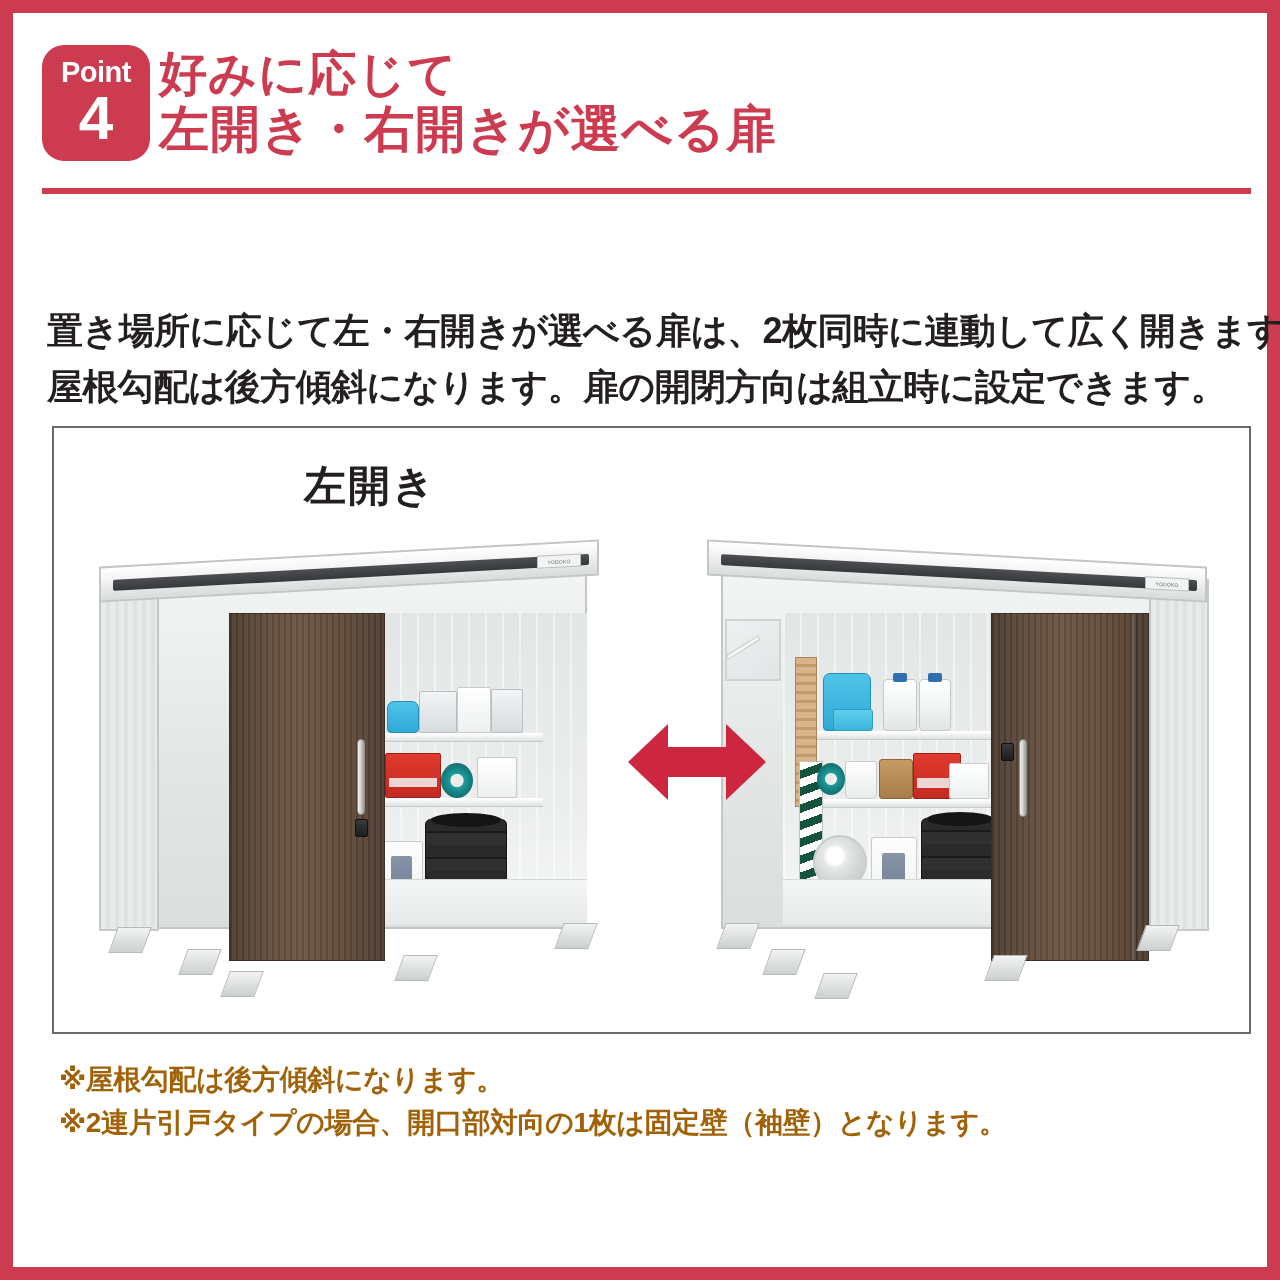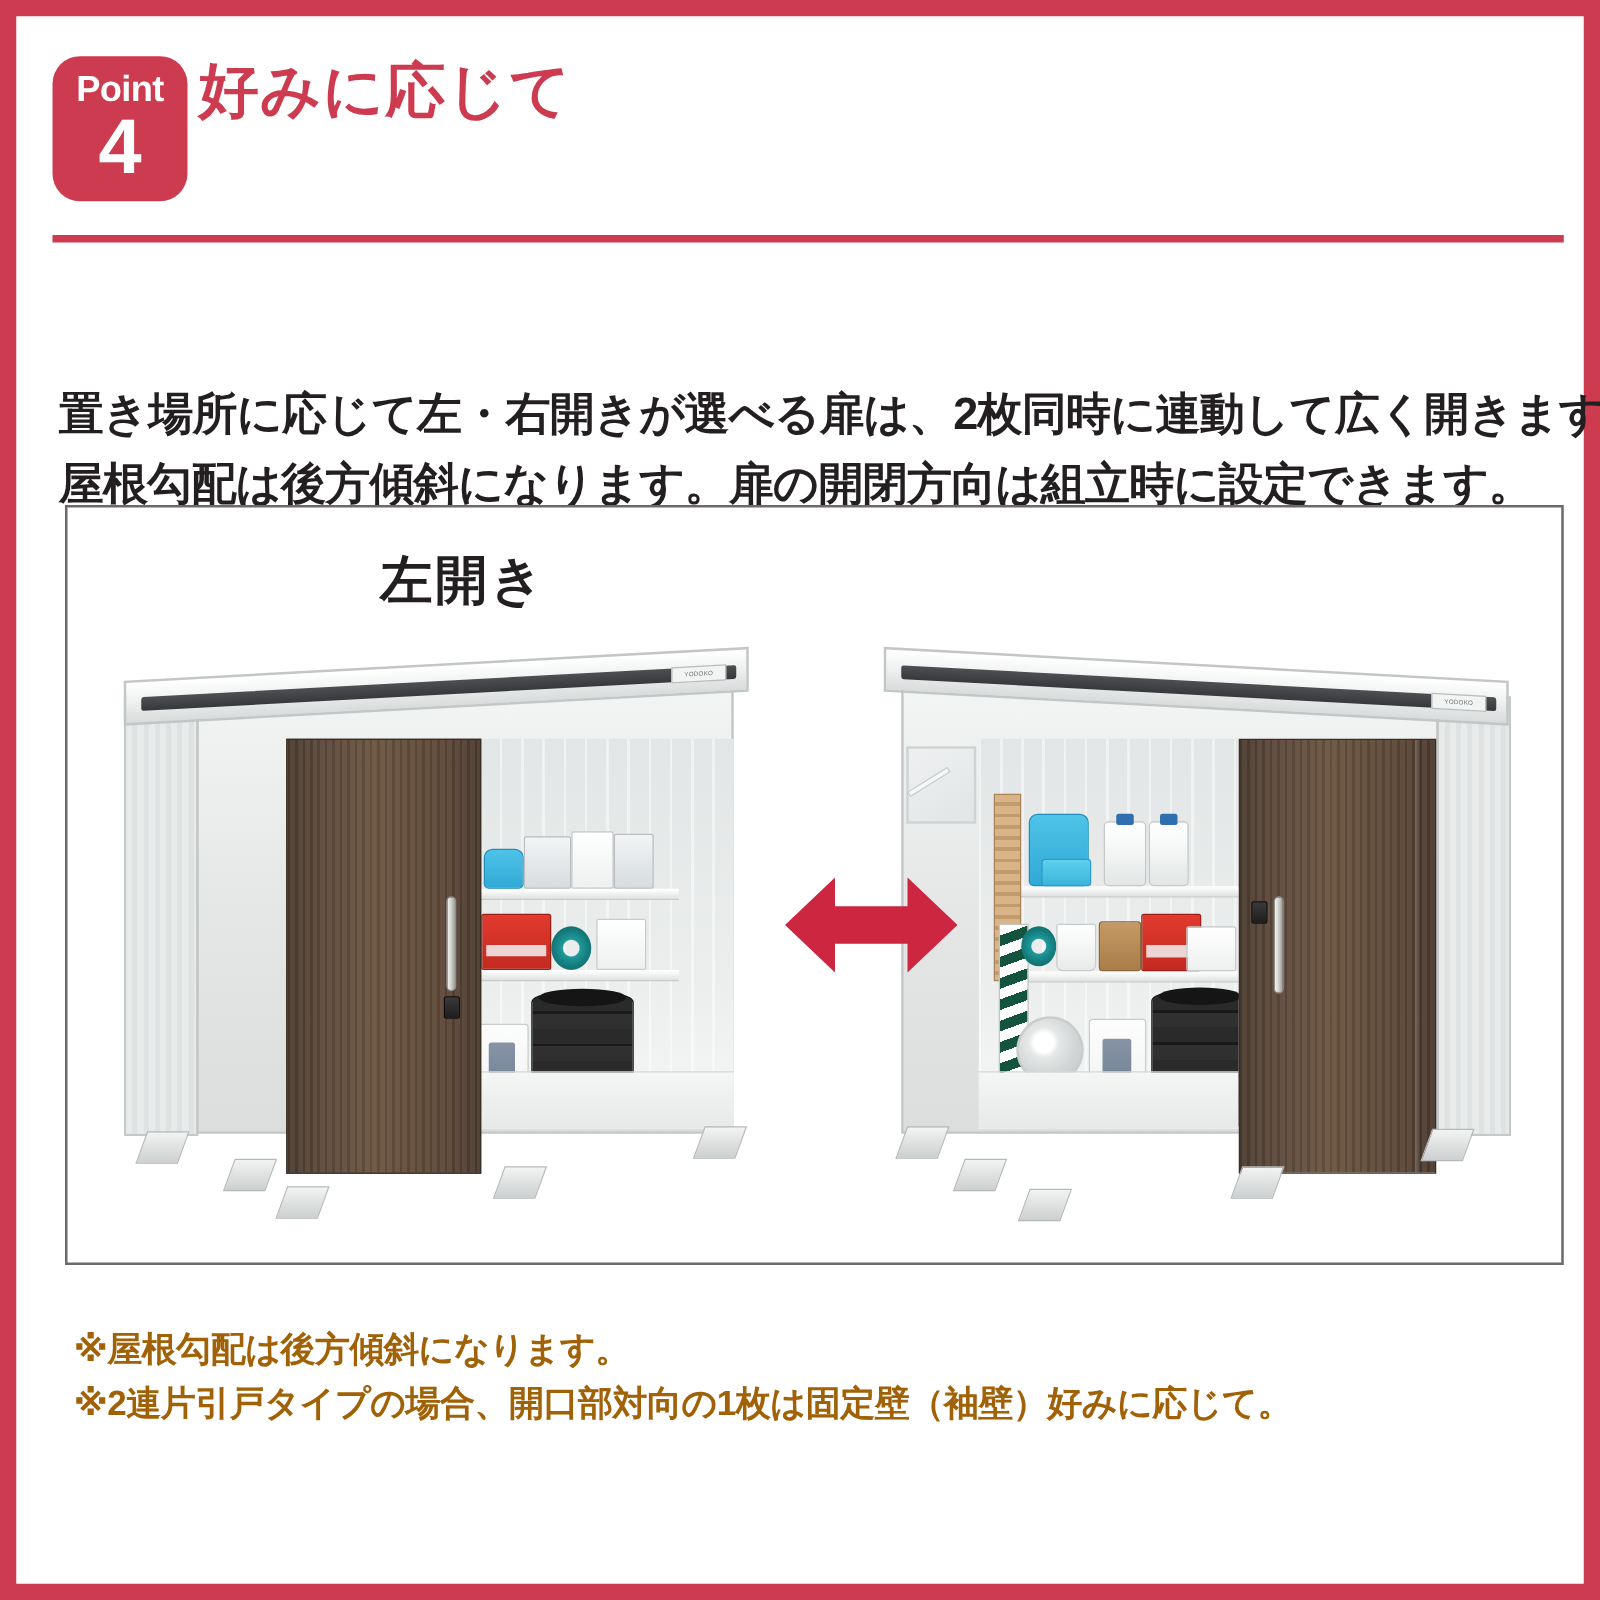--- a/index.html
+++ b/index.html
@@ -76,21 +76,21 @@
     font-size: 36px;
     font-weight: bold;
     line-height: 1.56;
     letter-spacing: -0.6px;
   }
   .body-copy p { white-space: nowrap; }
 
   
   .panel {
     position: absolute;
-    left: 39px; top: 391px;
+    left: 39px; top: 413px;
     width: 1199px; height: 608px;
     border: 2px solid #6a6a6a;
     background: #ffffff;
     overflow: hidden;
   }
   .panel-label {
     position: absolute;
     font-size: 42px;
     font-weight: bold;
     color: #231f20;
@@ -334,20 +334,21 @@
 
 <div class="page">
 
   <div class="header">
     <div class="point-badge">
       <div class="pt-word">Point</div>
       <div class="pt-num">4</div>
     </div>
     <div class="headline">
       <span class="l1">好みに応じて</span>
+      <span class="l2">左開き・右開きが選べる扉</span>
     </div>
   </div>
   <div class="hr-red"></div>
 
   <div class="body-copy">
     <p>置き場所に応じて左・右開きが選べる扉は、2枚同時に連動して広く開きます。</p>
     <p>屋根勾配は後方傾斜になります。扉の開閉方向は組立時に設定できます。</p>
   </div>
 
   <div class="panel">
@@ -483,16 +484,16 @@
     <div class="arrow-wrap">
       <svg width="138" height="92" viewBox="0 0 138 92" aria-hidden="true">
         <polygon points="0,46 40,8 40,31 98,31 98,8 138,46 98,84 98,61 40,61 40,84" fill="#cc2641"></polygon>
       </svg>
     </div>
 
   </div>
 
   <div class="notes">
     <p>※屋根勾配は後方傾斜になります。</p>
-    <p>※2連片引戸タイプの場合、開口部対向の1枚は固定壁（袖壁）好みに応じて。</p>
+    <p>※2連片引戸タイプの場合、開口部対向の1枚は固定壁（袖壁）となります。</p>
   </div>
 
 </div>
 
 </body></html>

